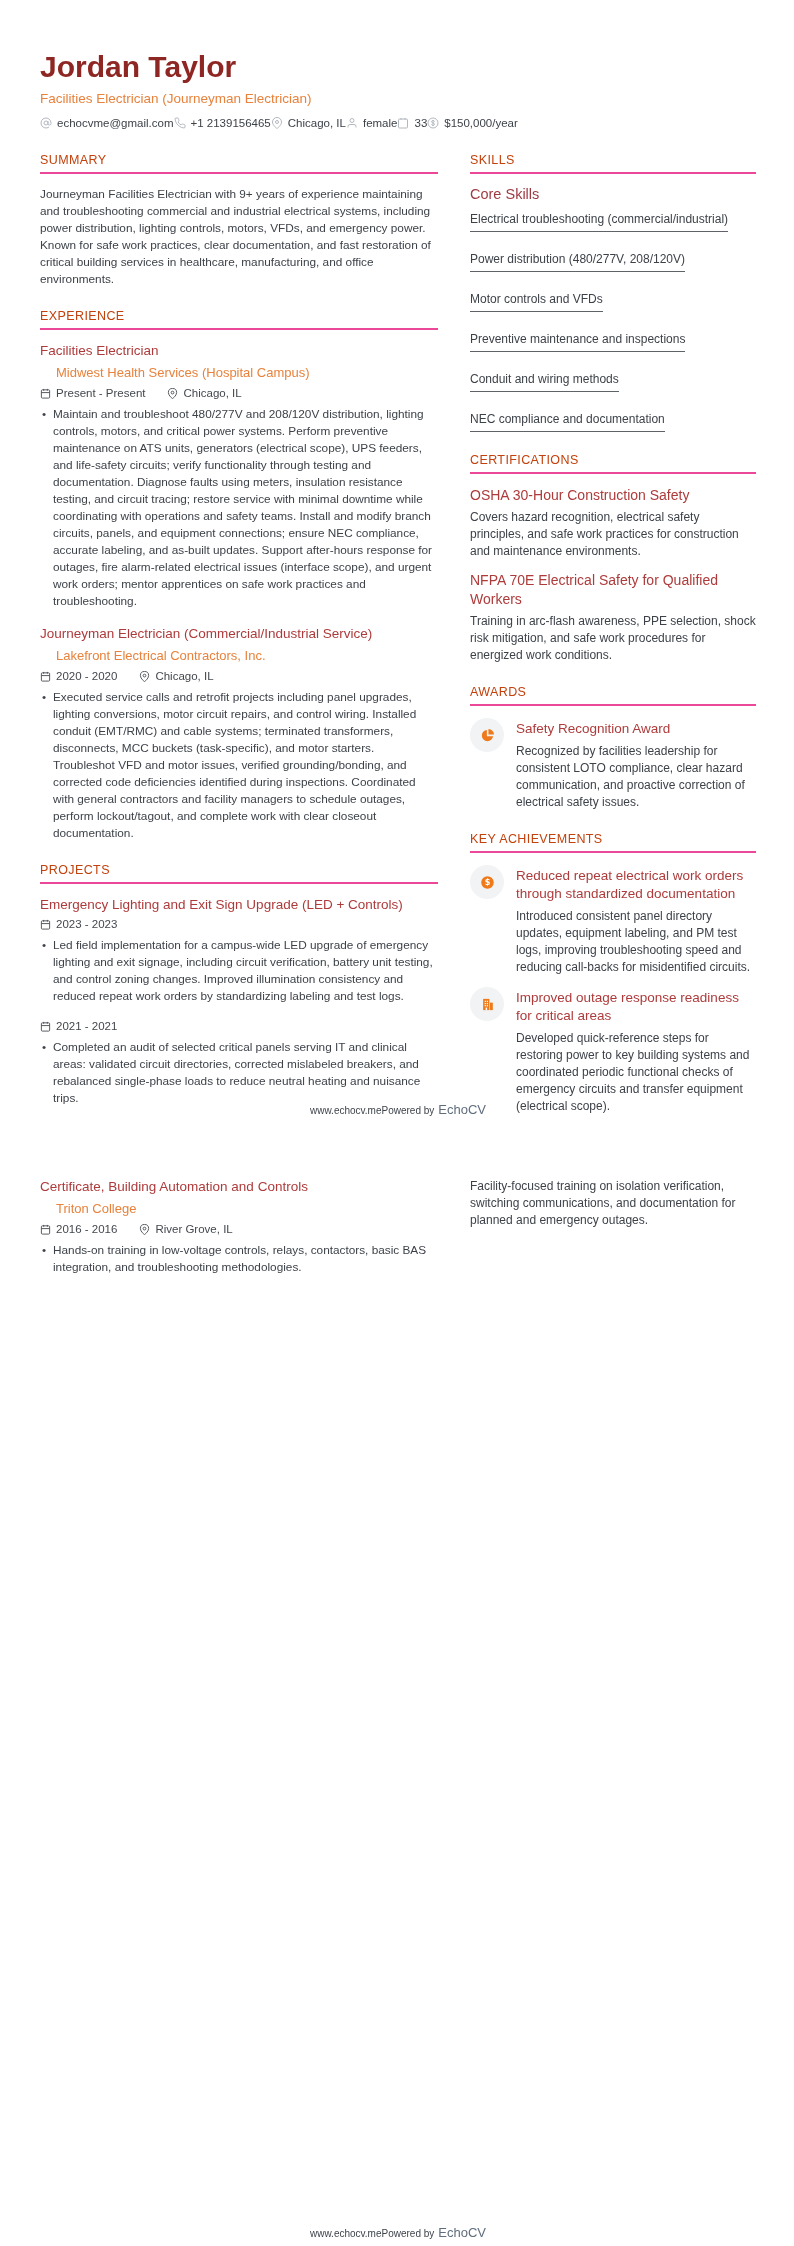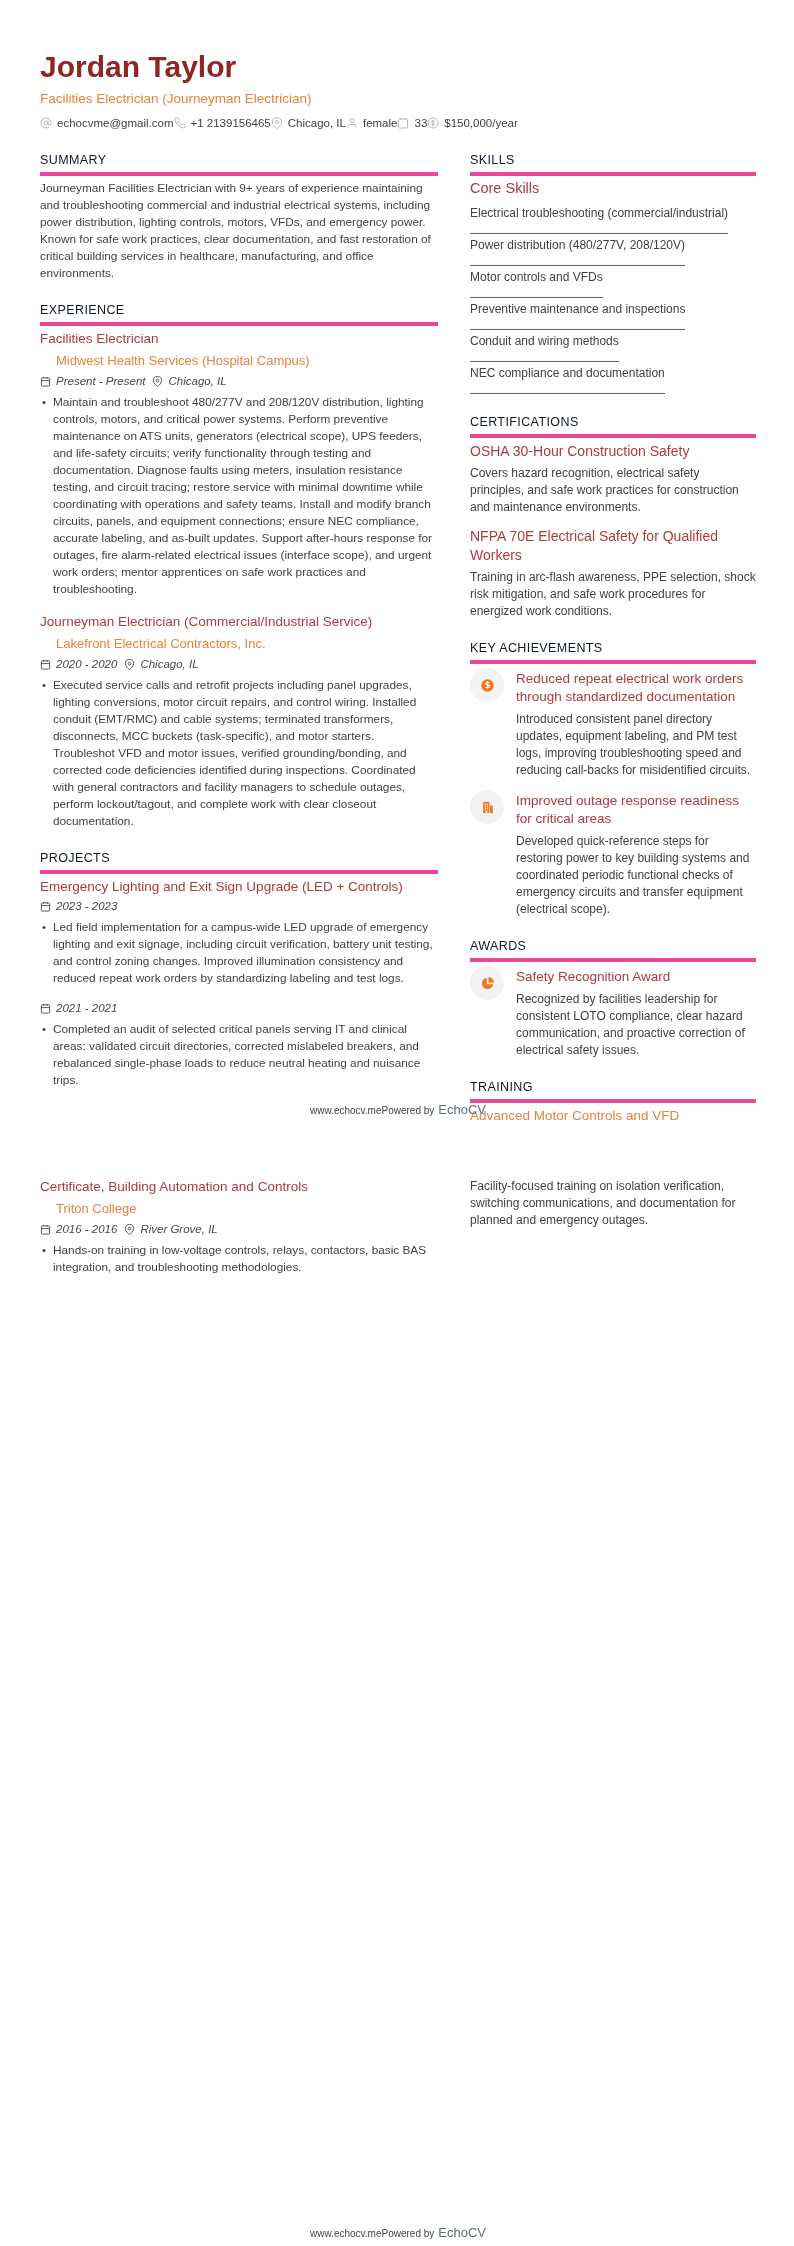--- a/index.html
+++ b/index.html
@@ -10,33 +10,33 @@
   .name{font-size:30px;font-weight:bold;color:#8E2723;margin:12px 0 7px;}
   .role{font-size:13.5px;color:#E8823C;margin:0 0 11px;}
   .contacts{display:flex;align-items:center;font-size:11.5px;color:#3D4249;flex-wrap:wrap;}
   .contact{display:flex;align-items:center;gap:5px;}
   .ci svg{width:12px;height:12px;display:block;color:#B3B8BE;}
   
   .columns{display:flex;gap:32px;padding:24px 38px 0 40px;align-items:flex-start;}
   .col-left{width:398px;flex:none;}
   .col-right{flex:1;min-width:0;}
   section{margin-bottom:21px;}
-  .sec-h{font-size:12.5px;font-weight:normal;letter-spacing:.4px;color:#0f172a;margin:0 0 4px;padding-bottom:5px;border-bottom:4px solid #ec4899;}
+  .sec-h{font-size:12.5px;font-weight:normal;letter-spacing:.4px;color:#c2410c;margin:0 0 12px;padding-bottom:5px;border-bottom:2px solid #ec4899;}
   .job{margin-bottom:15px;}
   .job-title{font-size:13.5px;font-weight:normal;color:#AE3B3B;margin:0 0 4px;line-height:18px;}
   .company{font-size:13px;color:#E8823C;margin:0 16px 6px;line-height:17px;}
-  .meta{display:flex;align-items:center;gap:7px;font-size:11.5px;color:#43484E;margin:0 0 7px;font-style:italic;}
+  .meta{display:flex;align-items:center;gap:22px;font-size:11.5px;color:#43484E;margin:0 0 7px;}
   .mi{display:flex;align-items:center;gap:5px;}
   .mi svg{width:11px;height:11px;display:block;color:#4A4F55;}
   .bullets{margin:0;padding:0;list-style:none;font-size:11.8px;line-height:17px;color:#3D4249;}
   .bullets li{position:relative;padding-left:13px;}
   .bullets li::before{content:"\2022";position:absolute;left:2px;}
   
   .skill-group{font-size:14.5px;font-weight:normal;color:#9E3A41;margin:0 0 10px;}
-  .skill{display:table;font-size:12px;color:#3D4249;padding-bottom:13px;margin-bottom:4px;border-bottom:1px solid #5F6368;}
+  .skill{display:table;font-size:12px;color:#3D4249;padding-bottom:5px;margin-bottom:20px;border-bottom:1px solid #5F6368;}
   .cert{margin-bottom:11px;}
   .cert-title{font-size:14px;font-weight:normal;color:#AE3B3B;line-height:19px;margin:0 0 4px;}
   .desc{font-size:12px;line-height:17px;color:#3D4249;margin:0;}
   .ach{display:flex;gap:12px;margin-bottom:11px;}
   .badge{flex:none;width:34px;height:34px;border-radius:50%;background:#F2F3F5;display:flex;align-items:center;justify-content:center;}
   .badge svg{width:15px;height:15px;display:block;}
   .ach-title{font-size:13.5px;font-weight:normal;color:#AE3B3B;line-height:18px;margin:2px 0 5px;}
   .tr{margin-bottom:15px;}
   .tr-title{font-size:13.5px;font-weight:normal;color:#E8823C;line-height:18px;margin:0 0 6px;}
   
@@ -247,20 +247,36 @@
 
       <section>
         <h2 class="sec-h">CERTIFICATIONS</h2>
         <div class="cert">
           <h3 class="cert-title">OSHA 30-Hour Construction Safety</h3>
           <p class="desc">Covers hazard recognition, electrical safety principles, and safe work practices for construction and maintenance environments.</p>
         </div>
         <div class="cert">
           <h3 class="cert-title">NFPA 70E Electrical Safety for Qualified Workers</h3>
           <p class="desc">Training in arc-flash awareness, PPE selection, shock risk mitigation, and safe work procedures for energized work conditions.</p>
+        </div>
+      </section>
+
+      <section>
+        <h2 class="sec-h">AWARDS</h2>
+        <div class="ach">
+          <span class="badge">
+            <svg viewBox="0 0 24 24" fill="#EE7A1C">
+                <path d="M11 3.1A9 9 0 1 0 20.9 13H11z"></path>
+                <path d="M13.5 1.6a9 9 0 0 1 8.9 8.9h-8.9z"></path>
+              </svg>
+          </span>
+          <div>
+            <h3 class="ach-title">Safety Recognition Award</h3>
+            <p class="desc">Recognized by facilities leadership for consistent LOTO compliance, clear hazard communication, and proactive correction of electrical safety issues.</p>
+          </div>
         </div>
       </section>
 
       <section>
         <h2 class="sec-h">KEY ACHIEVEMENTS</h2>
         <div class="ach">
           <span class="badge">
             <svg viewBox="0 0 24 24">
                 <circle cx="12" cy="12" r="10" fill="#EE7A1C"></circle>
                 <text x="12" y="16.6" text-anchor="middle" font-size="13" font-weight="bold" fill="#ffffff" font-family="DejaVu Sans, sans-serif">$</text>
@@ -281,36 +297,20 @@
                 <rect x="7.5" y="9.5" width="2" height="2" fill="#fff"></rect>
                 <rect x="10.8" y="9.5" width="2" height="2" fill="#fff"></rect>
                 <rect x="7.5" y="13" width="2" height="2" fill="#fff"></rect>
                 <rect x="10.8" y="13" width="2" height="2" fill="#fff"></rect>
                 <rect x="9" y="17" width="2.4" height="4" fill="#fff"></rect>
               </svg>
           </span>
           <div>
             <h3 class="ach-title">Improved outage response readiness for critical areas</h3>
             <p class="desc">Developed quick-reference steps for restoring power to key building systems and coordinated periodic functional checks of emergency circuits and transfer equipment (electrical scope).</p>
-          </div>
-        </div>
-      </section>
-
-      <section>
-        <h2 class="sec-h">AWARDS</h2>
-        <div class="ach">
-          <span class="badge">
-            <svg viewBox="0 0 24 24" fill="#EE7A1C">
-                <path d="M11 3.1A9 9 0 1 0 20.9 13H11z"></path>
-                <path d="M13.5 1.6a9 9 0 0 1 8.9 8.9h-8.9z"></path>
-              </svg>
-          </span>
-          <div>
-            <h3 class="ach-title">Safety Recognition Award</h3>
-            <p class="desc">Recognized by facilities leadership for consistent LOTO compliance, clear hazard communication, and proactive correction of electrical safety issues.</p>
           </div>
         </div>
       </section>
 
       <section>
         <h2 class="sec-h">TRAINING</h2>
         <div class="tr">
           <h3 class="tr-title">Advanced Motor Controls and VFD Troubleshooting</h3>
 
         </div>

